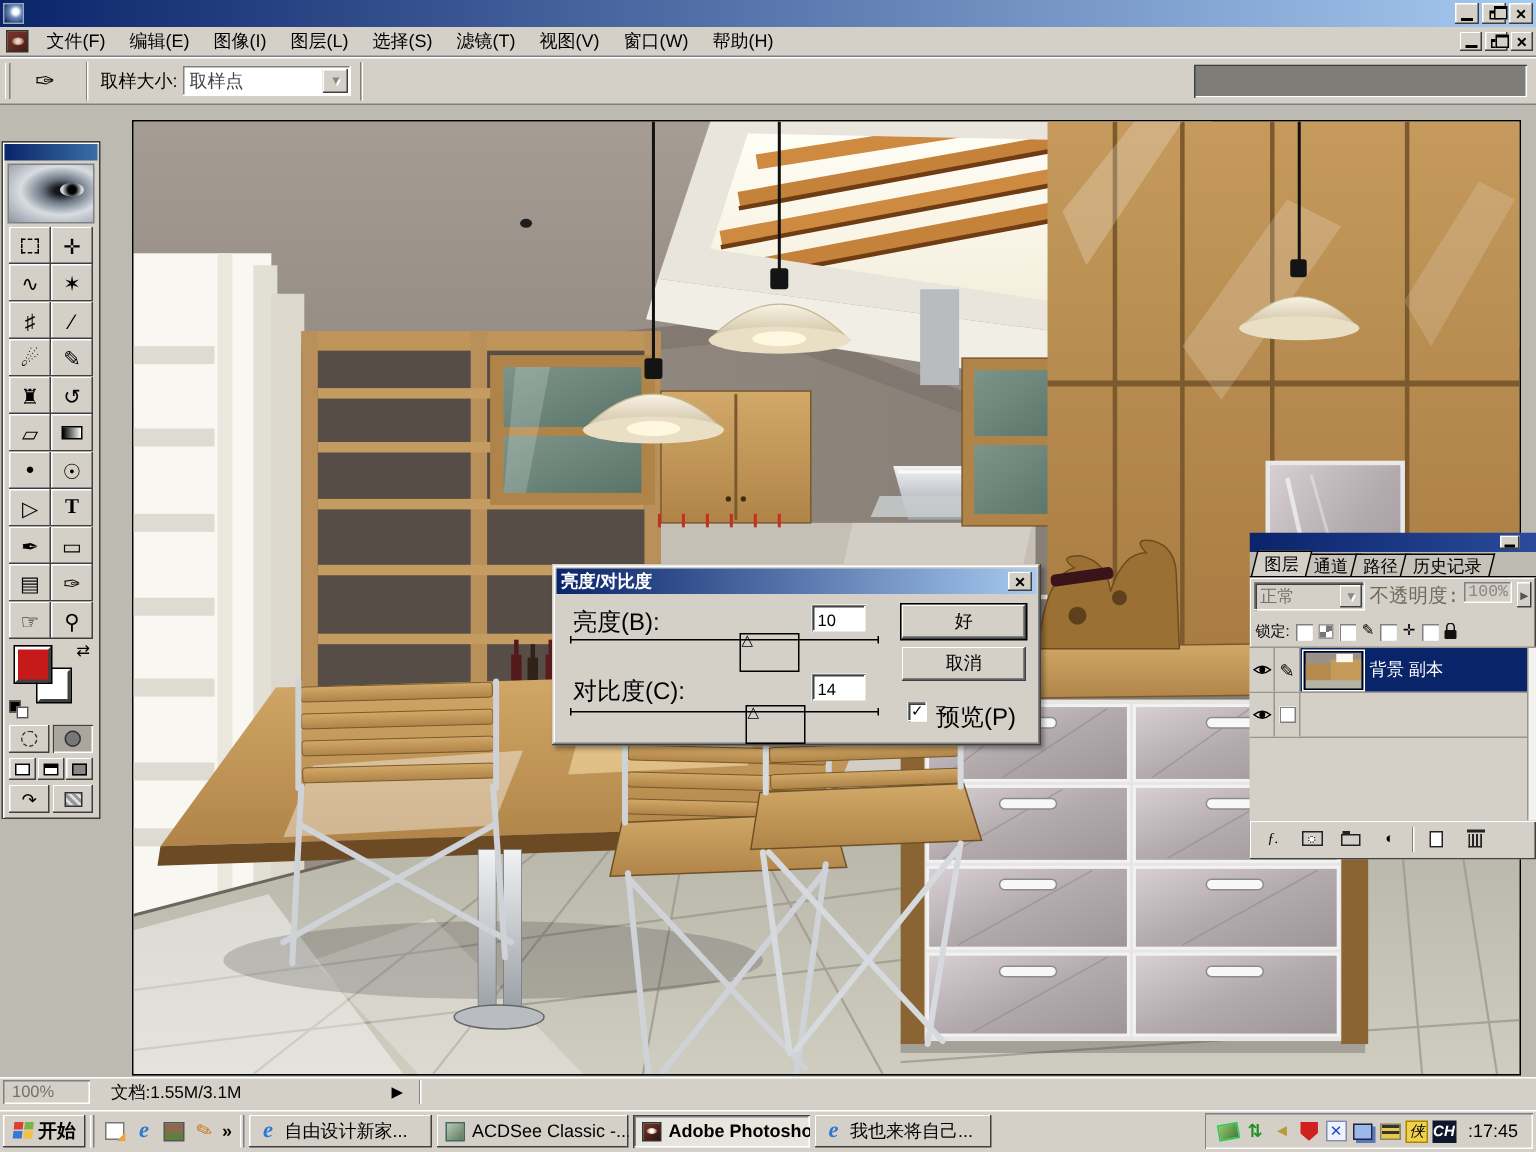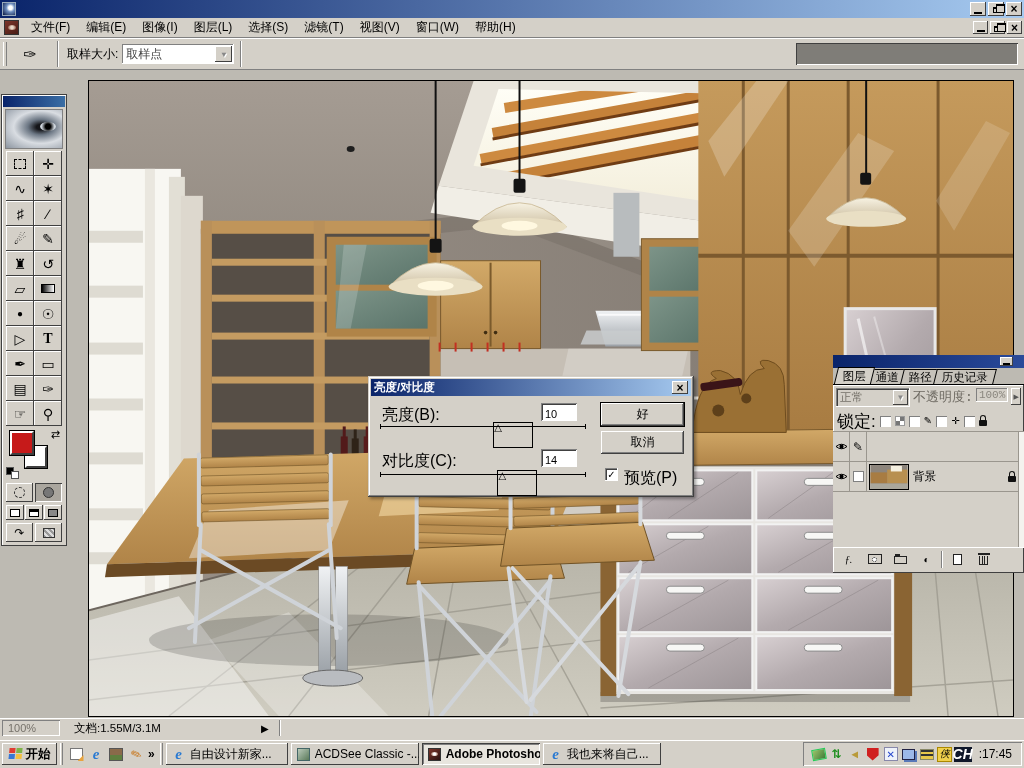--- a/index.html
+++ b/index.html
@@ -104,21 +104,21 @@
   .pal-tab span { transform:skewX(14deg); font-size:11.5px; white-space:nowrap; }
   .pal-tab.active { height:17px; background:#d4d0c8; position:relative; z-index:2; }
   #pal-body { height:188px; background:#d4d0c8; box-shadow: inset -1px -1px #404040, inset 1px 1px #fff; padding-top:3px; }
   #pal-opts { height:23px; display:flex; align-items:flex-start; padding:0 3px; gap:3px; }
   #blend-dd { width:84px; height:19px; display:flex; align-items:center; background:#d4d0c8; box-shadow: inset -1px -1px #fff, inset 1px 1px #808080, inset 2px 2px #404040; }
   #blend-dd .txt { flex:1; padding-left:4px; color:#76726a; font-size:11.5px; }
   #opacity-label { color:#6e6a62; font-size:13px; white-space:nowrap;font-family:Liberation Mono, monospace; }
   #opacity-value { color:#8a867e; font-size:11px; }
   #opacity-btn { width:11px; height:17px; display:flex; align-items:center; justify-content:center; font-size:7px; color:#555; }
   #pal-lock { height:21px; display:flex; align-items:center; padding:0 4px; gap:4px; border-bottom:1px solid #9a968e; }
-  #lock-label { font-size:17px; }
+  #lock-label { font-size:10px; }
   .lk-chk { width:11px; height:11px; background:#fff; box-shadow: inset 1px 1px #808080, inset -1px -1px #fff; }
   .lk-ic { font-size:10px; line-height:1; }
   .checker-ic { width:10px; height:10px; background:conic-gradient(#777 0 25%, #fff 0 50%, #777 0 75%, #fff 0); border:1px solid #999; }
   .padlock { width:8px; height:6px; background:#111; border-radius:1px; position:relative; margin-top:4px; }
   .padlock::before { content:""; position:absolute; left:1px; top:-5px; width:4px; height:5px; border:1.5px solid #111; border-bottom:none; border-radius:3px 3px 0 0; }
   #layer-list { height:115px; position:relative; background:#d4d0c8; }
   .layer-row { height:30px; display:flex; align-items:stretch; border-bottom:1px solid #9a968e; }
   .eye-box,.link-box { width:17px; display:flex; align-items:center; justify-content:center; border-right:1px solid #9a968e; background:#d4d0c8; }
   .layer-main { flex:1; display:flex; align-items:center; gap:4px; padding-left:2px; }
   .layer-main.selected { background:#0a246a; color:#fff; }
@@ -169,21 +169,21 @@
   #tray { margin-left:auto; height:24px; display:flex; align-items:center; gap:2px; padding:0 6px 0 8px; box-shadow: inset 1px 1px #808080, inset -1px -1px #fff; margin-right:2px; }
   .tray-ic { width:16px; height:16px; display:flex; align-items:center; justify-content:center; font-size:11px; }
   .t-card { width:14px; height:11px; background:linear-gradient(135deg,#9cc46a,#3f7a3a); border:1px solid #2c5; transform:rotate(-10deg); }
   .t-arrows { color:#1f8f1f; font-weight:bold; font-size:12px; }
   .t-speaker { color:#b99a3a; font-size:11px; }
   .t-shield { width:12px; height:13px; background:#d02020; clip-path:polygon(0 0,100% 0,100% 60%,50% 100%,0 60%); display:flex; align-items:center; justify-content:center; color:#fff; font-size:8px; font-weight:bold; }
   .t-x { width:14px; height:14px; background:#eef2fa; border:1px solid #88a; color:#2244cc; font-weight:bold; font-size:10px; display:flex; align-items:center; justify-content:center; }
   .t-pc { width:13px; height:11px; background:#9cb8e8; border:1px solid #224; box-shadow:2px 2px 0 #5878b8; }
   .t-book { width:14px; height:11px; background:#e8c84a; border:1px solid #886; box-shadow: inset 0 2px #333, inset 0 4px #e8c84a, inset 0 6px #333; }
   .t-xia { width:15px; height:15px; background:#f0d04c; border:1px solid #a80; color:#000; font-size:10px; display:flex; align-items:center; justify-content:center; }
-  .t-ch { width:18px; height:15px; background:#0f172a; color:#fff; font-size:14px; font-weight:bold; display:flex; align-items:center; justify-content:center;text-align:center; }
+  .t-ch { width:18px; height:15px; background:#0f172a; color:#fff; font-size:10px; font-weight:bold; display:flex; align-items:center; justify-content:center;text-align:center; }
   #clock { font-size:12px; padding:0 4px 0 6px; }
 </style>
 </head>
 <body>
 
 <div id="screen">
 
   <div id="titlebar">
     <div id="app-icon"></div>
     <div class="winbtns">
@@ -728,44 +728,43 @@
         <div class="layer-row">
           <div class="eye-box">
             <svg width="13" height="9">
                 <path d="M1,4.5 Q6.5,0 12,4.5 Q6.5,9 1,4.5 Z" fill="none" stroke="#000"></path>
                 <circle cx="6.5" cy="4.5" r="2" fill="#000"></circle>
               </svg>
           </div>
           <div class="link-box">
               <span>✎</span>
             </div>
+          <div class="layer-main selected">
+            <div class="thumb">
+              <svg viewBox="0 0 40 26" width="38" height="24">
+                  <rect width="40" height="26" fill="#9a9189"></rect>
+                  <rect x="0" y="8" width="18" height="12" fill="#b48a4e"></rect>
+                  <rect x="18" y="5" width="22" height="15" fill="#c49a58"></rect>
+                  <rect x="0" y="20" width="40" height="6" fill="#b5b2a6"></rect>
+                  <rect x="22" y="1" width="12" height="6" fill="#fdf9ee"></rect>
+                </svg>
+            </div>
+            <span class="layer-name">背景 副本</span>
+          </div>
         </div>
         <div class="layer-row">
           <div class="eye-box">
             <svg width="13" height="9">
                 <path d="M1,4.5 Q6.5,0 12,4.5 Q6.5,9 1,4.5 Z" fill="none" stroke="#000"></path>
                 <circle cx="6.5" cy="4.5" r="2" fill="#000"></circle>
               </svg>
           </div>
           <div class="link-box">
               <span class="lk-chk" style="box-shadow:inset 0 0 0 1px #808080;"></span>
             </div>
-          <div class="layer-main">
-            <div class="thumb">
-              <svg viewBox="0 0 40 26" width="38" height="24">
-                  <rect width="40" height="26" fill="#8d857c"></rect>
-                  <rect x="0" y="8" width="18" height="12" fill="#a87c42"></rect>
-                  <rect x="18" y="5" width="22" height="15" fill="#b89050"></rect>
-                  <rect x="0" y="20" width="40" height="6" fill="#aaa79b"></rect>
-                  <rect x="22" y="1" width="12" height="6" fill="#f4efdf"></rect>
-                </svg>
-            </div>
-            <span class="layer-name">背景</span>
-            <span class="padlock layer-lock"></span>
-          </div>
         </div>
         <div id="list-scroll"></div>
       </div>
       <div id="pal-btns">
         <div class="pal-btn">
             <span style="font-style:italic;font-family:'Liberation Serif','DejaVu Serif',serif;">ƒ.</span>
           </div>
         <div class="pal-btn">
             <span class="mask-ic">
               <i></i>

